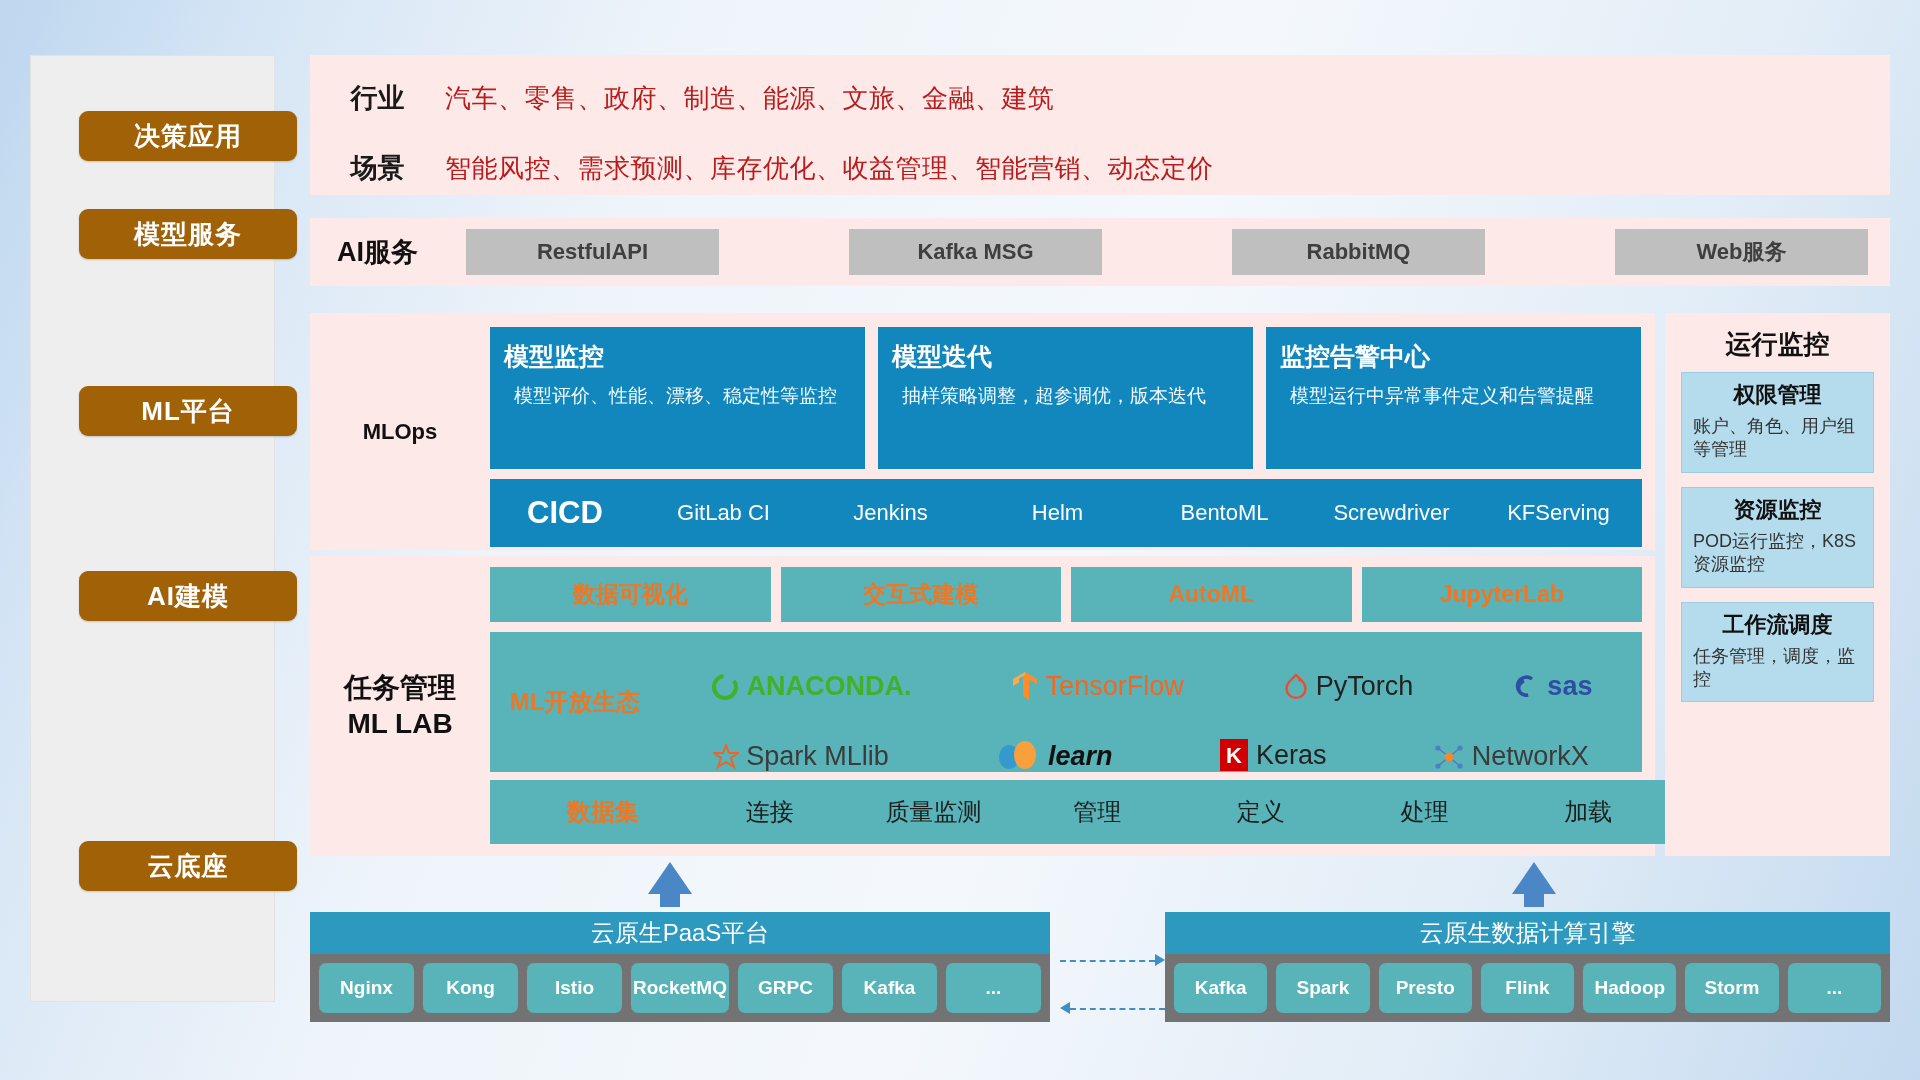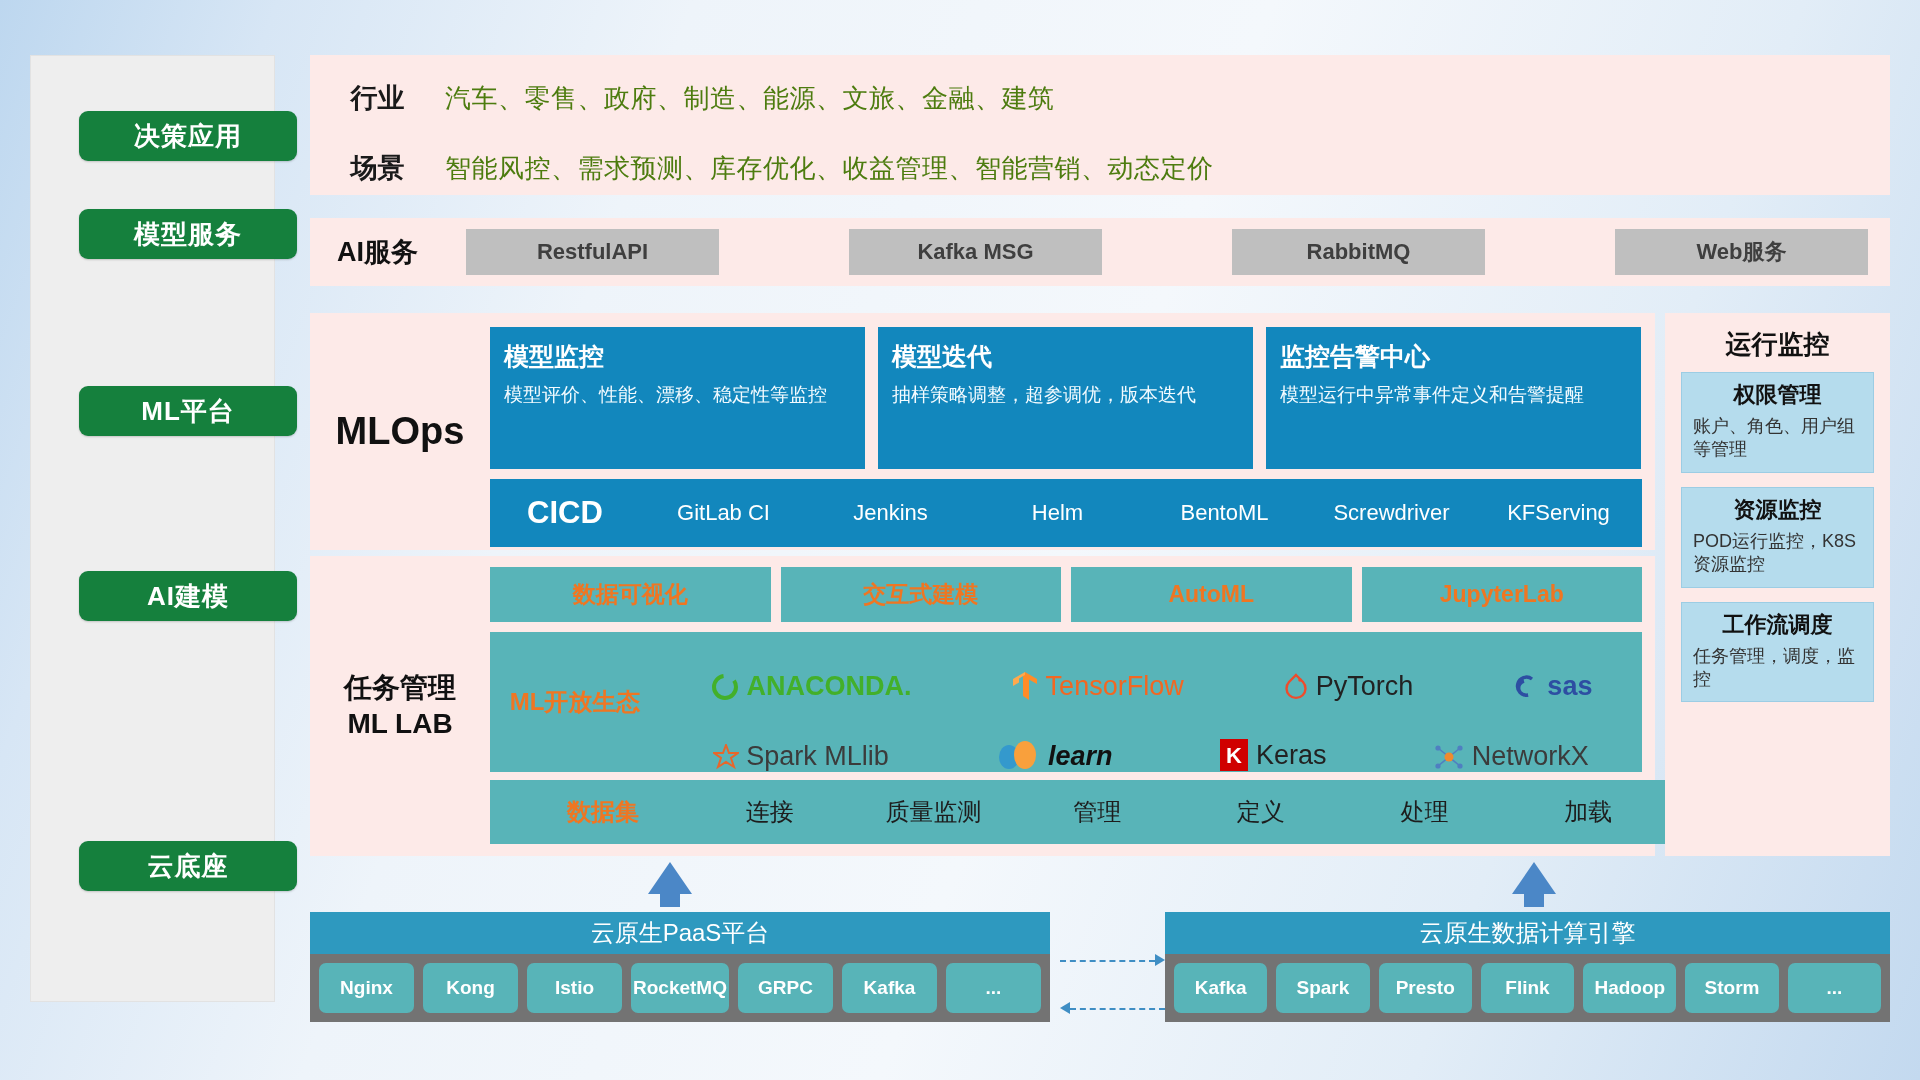--- a/index.html
+++ b/index.html
@@ -11,61 +11,61 @@
   }
   .canvas{position:relative;width:1920px;height:1080px;}
 
   
   .rail{
     position:absolute;left:30px;top:55px;width:243px;height:945px;
     background:#eeeeee;border:1px solid #e2e2e2;
   }
   .rail-btn{
     position:absolute;left:48px;width:218px;height:50px;
-    background:#15803d;border-radius:9px;
+    background:#a16207;border-radius:9px;
     color:#fff;font-size:26px;font-weight:bold;
     display:flex;align-items:center;justify-content:center;
     letter-spacing:1px;
     box-shadow:0 1px 2px rgba(0,0,0,.18);
   }
 
   
   .panel{position:absolute;background:#fdeae8;}
 
   
   .topband{left:310px;top:55px;width:1580px;height:140px;}
   .tb-row{display:flex;align-items:center;height:70px;}
   .tb-label{
     width:135px;text-align:center;font-size:27px;font-weight:bold;color:#1a1a1a;
     flex:none;
   }
-  .tb-text{font-size:26px;color:#4d7c0f;letter-spacing:.5px;}
+  .tb-text{font-size:26px;color:#b91c1c;letter-spacing:.5px;}
 
   
   .svcband{left:310px;top:218px;width:1580px;height:68px;display:flex;align-items:center;gap:21px;}
   .svc-label{width:135px;text-align:center;font-size:27px;font-weight:bold;color:#111;flex:none;}
   .svc-items{display:flex;flex:1;gap:0;justify-content:space-between;padding-right:22px;}
   .svc-chip{
     width:253px;height:46px;background:#bfbfbf;color:#3f3f3f;
     font-size:22px;font-weight:bold;display:flex;align-items:center;justify-content:center;
   }
 
   
   .mlband{left:310px;top:313px;width:1345px;height:237px;}
   .ml-label{
     position:absolute;left:0;top:0;width:180px;height:237px;
     display:flex;align-items:center;justify-content:center;
-    font-size:38px;font-weight:bold;color:#111;
+    font-size:22px;font-weight:bold;color:#111;
   }
   .ml-cards{position:absolute;left:180px;top:14px;width:1152px;display:flex;gap:13px;}
   .ml-card{
     width:375px;height:142px;background:#1287bd;color:#fff;padding:9px 14px;box-sizing:border-box;
   }
   .ml-card h4{margin:4px 0 9px;font-size:25px;text-align:left;font-weight:bold;}
-  .ml-card p{margin:0;font-size:19px;line-height:1.33;color:#f3fbff;}
+  .ml-card p{margin:10px;font-size:19px;line-height:1.33;color:#f3fbff;}
   .cicd{
     position:absolute;left:180px;top:166px;width:1152px;height:68px;
     background:#1287bd;display:flex;align-items:center;overflow:hidden;
   }
   .cicd-title{width:150px;text-align:center;color:#fff;font-size:31px;font-weight:bold;flex:none;}
   .cicd-item{
     flex:1;color:#fff;font-size:22px;text-align:center;
     white-space:normal;line-height:1.05;word-break:break-all;
   }
 

